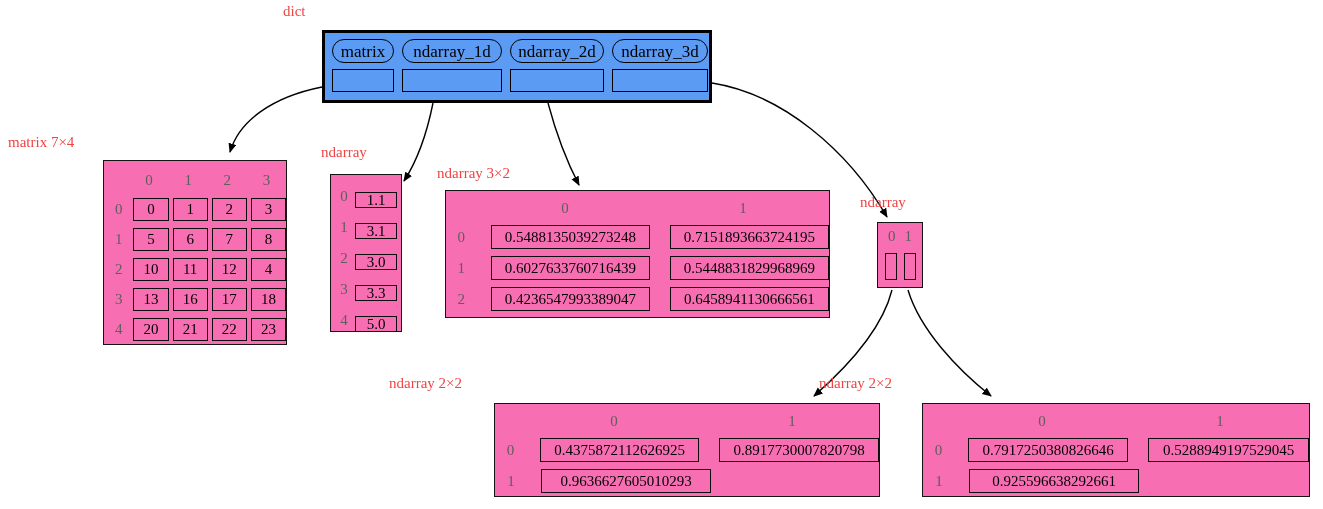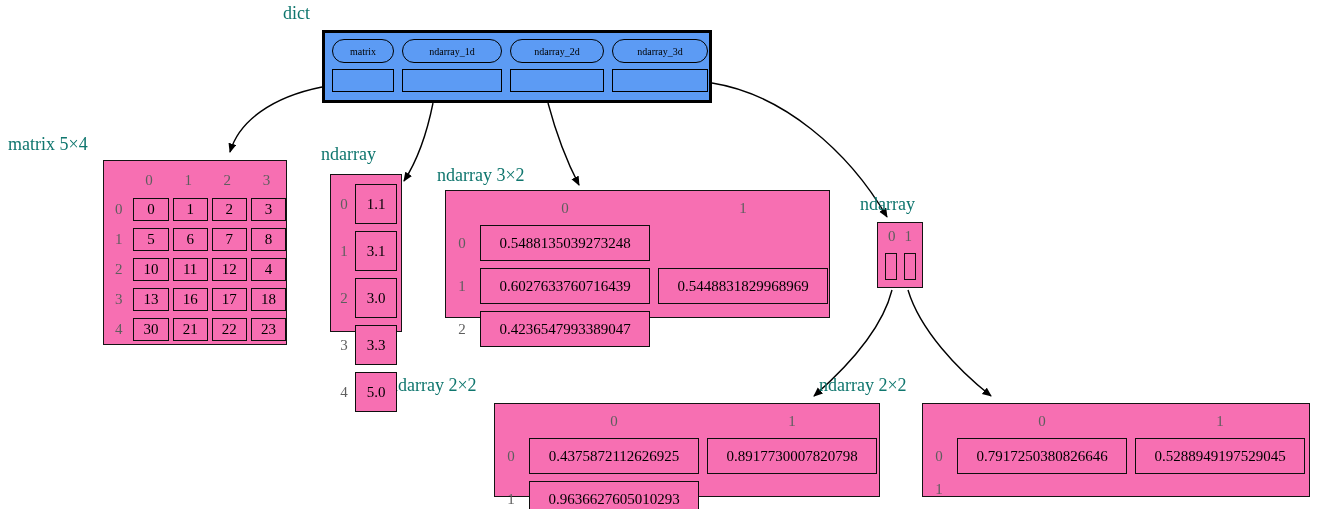--- a/index.html
+++ b/index.html
@@ -2,51 +2,51 @@
 <html><head>
 <meta charset="utf-8">
 <style>
   html,body{margin:0;padding:0;background:#ffffff;}
   #canvas{
     position:relative;width:1323px;height:509px;overflow:hidden;
     font-family:"Liberation Serif","DejaVu Serif",serif;color:#000;background:#fff;
   }
   .node{position:absolute;box-sizing:border-box;}
   .array{background:#f76fb2;border:1.5px solid #141414;}
-  .glabel{position:absolute;font-size:18px;white-space:nowrap;color:#0f766e;}
+  .glabel{position:absolute;font-size:15px;white-space:nowrap;color:#ef4444;}
   .idx{color:#5e5e5e;}
   
   .dict{background:#5c9bf4;border:3px solid #000;padding:6px 7px;display:flex;flex-direction:column;gap:6px;}
   .dict-row{display:grid;grid-template-columns:62px 100px 94px 96px;column-gap:8px;}
-  .pill{border:1.7px solid #000;border-radius:12px;height:24px;line-height:23px;text-align:center;font-size:10px;box-sizing:border-box;}
+  .pill{border:1.7px solid #000;border-radius:12px;height:24px;line-height:23px;text-align:center;font-size:17px;box-sizing:border-box;}
   .slot{border:1.7px solid #000;height:23px;box-sizing:border-box;}
   
   .hdr{display:flex;align-items:center;font-size:15px;}
   .row{display:flex;align-items:center;}
   .cell{background:#f76fb2;border:1.6px solid #0e0e0e;display:flex;align-items:center;justify-content:center;
         font-size:15px;box-sizing:border-box;white-space:nowrap;}
   
   .mx .hdr{padding:8px 0 0 4px;height:22px;}
   .mx .hdr .h{width:40px;text-align:center;}
   .mx .hdr .sp{width:22px;}
   .mx .row{margin-top:7px;padding-left:4px;}
   .mx .row .idx{width:22px;text-align:center;font-size:15px;}
   .mx .cell{width:36px;height:23px;margin-left:4px;}
   
   .v1 .row{margin-top:7px;padding-left:4px;}
   .v1 .row:first-child{margin-top:9px;}
   .v1 .idx{width:18px;text-align:center;font-size:15px;}
-  .v1 .cell{width:42px;height:40px;margin-left:2px;}
+  .v1 .cell{width:42px;height:16px;margin-left:2px;margin-top:8px;}
   
   .ft .hdr{padding:7px 0 0 6px;height:20px;}
   .ft .hdr .sp{width:20px;}
   .ft .hdr .h{width:170px;margin-left:8px;text-align:center;}
   .ft .row{margin-top:7px;padding-left:6px;}
   .ft .idx{width:20px;text-align:center;font-size:15px;}
-  .ft .cell{width:170px;height:36px;margin-left:8px;}
+  .ft .cell{width:170px;height:24px;margin-left:20px;}
   
   .spine .hdr{padding:5px 0 0 0;justify-content:center;gap:9px;}
   .spine .cells{display:flex;justify-content:center;gap:7px;margin-top:8px;}
   .spine .pcell{width:12px;height:27px;border:1.7px solid #140f0f;background:#f76fb2;box-sizing:border-box;}
   svg.edges{position:absolute;left:0;top:0;width:1323px;height:509px;pointer-events:none;}
 </style>
 </head>
 <body>
 
 <div id="canvas">
@@ -59,21 +59,21 @@
     </defs>
     <path d="M322,87 C272,97 239,121 230,152" fill="none" stroke="#000" stroke-width="1.4" marker-end="url(#ah)"></path>
     <path d="M433,103 C427,133 417,161 404,181" fill="none" stroke="#000" stroke-width="1.4" marker-end="url(#ah)"></path>
     <path d="M548,103 C556,133 567,162 579,185" fill="none" stroke="#000" stroke-width="1.4" marker-end="url(#ah)"></path>
     <path d="M712,83 C782,94 848,150 887,217" fill="none" stroke="#000" stroke-width="1.4" marker-end="url(#ah)"></path>
     <path d="M892,290 C882,330 846,368 814,396" fill="none" stroke="#000" stroke-width="1.4" marker-end="url(#ah)"></path>
     <path d="M908,290 C920,330 958,370 991,396" fill="none" stroke="#000" stroke-width="1.4" marker-end="url(#ah)"></path>
   </svg>
 
   <div class="glabel" style="left:283px;top:3px;">dict</div>
-  <div class="glabel" style="left:8px;top:134px;">matrix 5×4</div>
+  <div class="glabel" style="left:8px;top:134px;">matrix 7×4</div>
   <div class="glabel" style="left:321px;top:144px;">ndarray</div>
   <div class="glabel" style="left:437px;top:165px;">ndarray 3×2</div>
   <div class="glabel" style="left:860px;top:194px;">ndarray</div>
   <div class="glabel" style="left:389px;top:375px;">ndarray 2×2</div>
   <div class="glabel" style="left:819px;top:375px;">ndarray 2×2</div>
 
   <div class="node dict" style="left:322px;top:30px;width:390px;height:73px;">
     <div class="dict-row">
       <div class="pill">matrix</div>
       <div class="pill">ndarray_1d</div>
@@ -119,21 +119,21 @@
     </div>
     <div class="row">
       <span class="idx">3</span>
       <span class="cell">13</span>
       <span class="cell">16</span>
       <span class="cell">17</span>
       <span class="cell">18</span>
     </div>
     <div class="row">
       <span class="idx">4</span>
-      <span class="cell">30</span>
+      <span class="cell">20</span>
       <span class="cell">21</span>
       <span class="cell">22</span>
       <span class="cell">23</span>
     </div>
   </div>
 
   <div class="node array v1" style="left:330px;top:174px;width:72px;height:158px;">
     <div class="row">
       <span class="idx">0</span>
       <span class="cell">1.1</span>
@@ -158,29 +158,31 @@
 
   <div class="node array ft" style="left:445px;top:190px;width:385px;height:128px;">
     <div class="hdr">
       <span class="sp"></span>
       <span class="h idx">0</span>
       <span class="h idx">1</span>
     </div>
     <div class="row">
       <span class="idx">0</span>
       <span class="cell">0.5488135039273248</span>
+      <span class="cell">0.7151893663724195</span>
     </div>
     <div class="row">
       <span class="idx">1</span>
       <span class="cell">0.6027633760716439</span>
       <span class="cell">0.5448831829968969</span>
     </div>
     <div class="row">
       <span class="idx">2</span>
       <span class="cell">0.4236547993389047</span>
+      <span class="cell">0.6458941130666561</span>
     </div>
   </div>
 
   <div class="node array spine" style="left:877px;top:222px;width:46px;height:66px;">
     <div class="hdr">
       <span class="idx">0</span>
       <span class="idx">1</span>
     </div>
     <div class="cells">
       <span class="pcell"></span>
@@ -211,16 +213,17 @@
       <span class="h idx">0</span>
       <span class="h idx">1</span>
     </div>
     <div class="row">
       <span class="idx">0</span>
       <span class="cell">0.7917250380826646</span>
       <span class="cell">0.5288949197529045</span>
     </div>
     <div class="row">
       <span class="idx">1</span>
+      <span class="cell">0.925596638292661</span>
     </div>
   </div>
 
 </div>
 
 </body></html>

